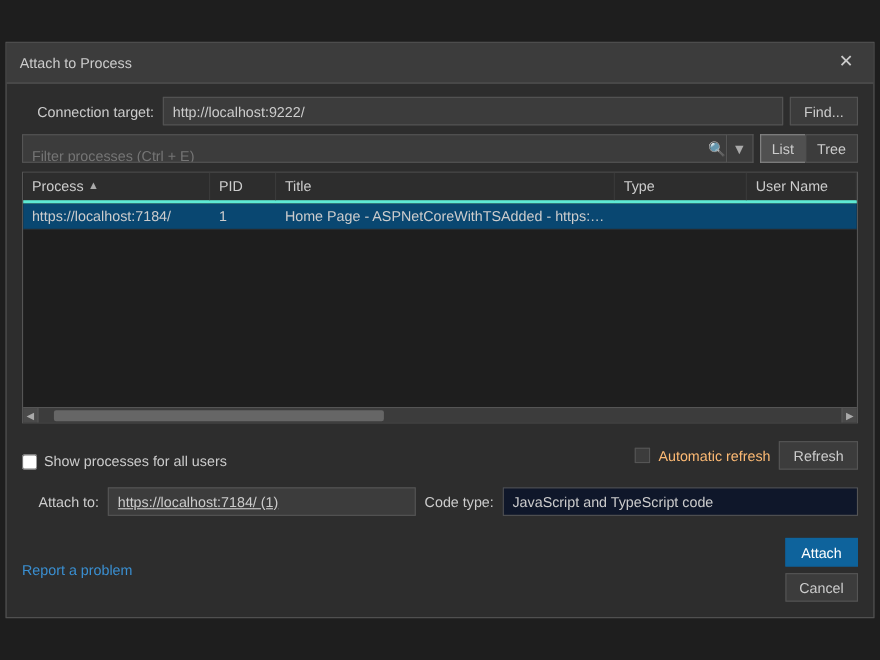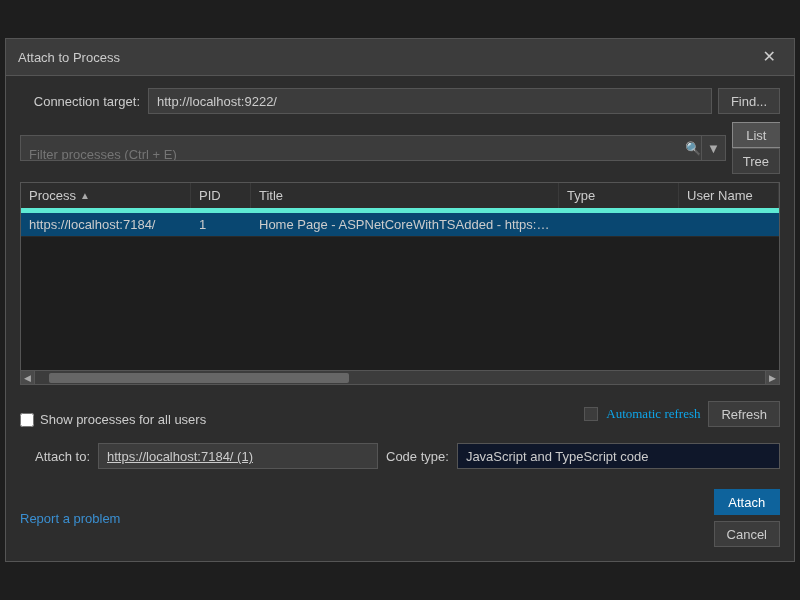--- a/index.html
+++ b/index.html
@@ -142,21 +142,20 @@
       border-left: none;
       color: #aaa;
       padding: 0 5px;
       cursor: pointer;
       height: 26px;
       display: flex;
       align-items: center;
     }
     .view-toggle {
       display: flex;
-      flex-direction: column;
     }
     .view-btn {
       background: #3c3c3c;
       border: 1px solid #555;
       color: #cccccc;
       padding: 4px 10px;
       cursor: pointer;
       font-size: 13px;
       height: 26px;
     }
@@ -169,21 +168,21 @@
       flex: 1;
       border: 1px solid #555;
       overflow: hidden;
       display: flex;
       flex-direction: column;
       background: #1e1e1e;
     }
     .table-header {
       display: flex;
       background: #2d2d2d;
-      border-bottom: 5px solid #5eead4;
+      border-bottom: 3px solid #5eead4;
       flex-shrink: 0;
     }
     .th {
       padding: 5px 8px;
       font-size: 13px;
       color: #cccccc;
       border-right: 1px solid #3a3a3a;
       display: flex;
       align-items: center;
       gap: 4px;
@@ -270,23 +269,22 @@
       accent-color: #3a8fd1;
       width: 14px;
       height: 14px;
     }
     .auto-refresh-wrap {
       display: flex;
       align-items: center;
       gap: 8px;
     }
     .auto-refresh-label {
-      color: #0ea5e9;
-      font-size: 13px;
-      font-family: Liberation Serif, serif;
+      color: #fdba74;
+      font-size: 13px;
     }
     .auto-refresh-cb {
       width: 14px;
       height: 14px;
       border: 1px solid #555;
       background: #3c3c3c;
       flex-shrink: 0;
     }
     .attach-row {
       display: flex;

